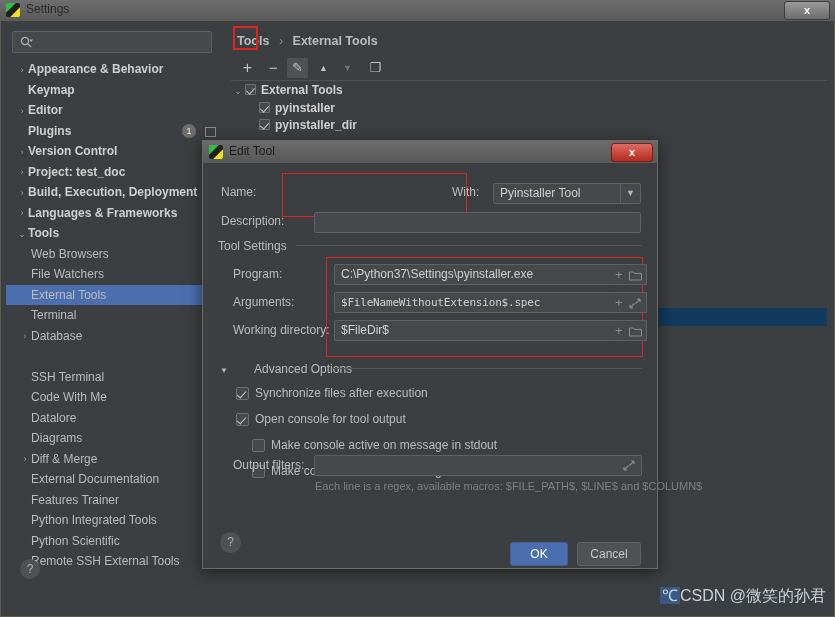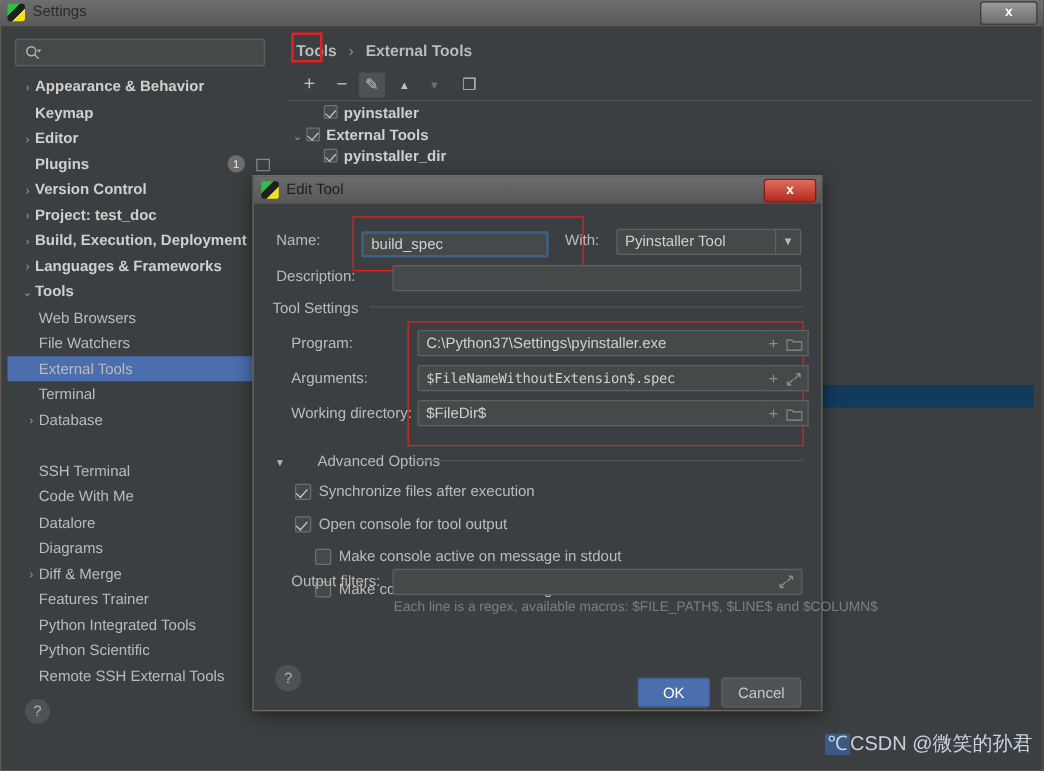--- a/index.html
+++ b/index.html
@@ -274,20 +274,21 @@
           <div class="tnode lvl1"><span class="arrow empty">›</span><span class="lbl">File Watchers</span><span class="mini-icon"></span></div>
           <div class="tnode lvl1 sel"><span class="arrow empty">›</span><span class="lbl">External Tools</span></div>
           <div class="tnode lvl1"><span class="arrow empty">›</span><span class="lbl">Terminal</span><span class="mini-icon"></span></div>
           <div class="tnode lvl1"><span class="arrow">›</span><span class="lbl">Database</span></div>
           <div class="tnode lvl1"><span class="arrow empty">›</span><span class="mini-icon"></span></div>
           <div class="tnode lvl1"><span class="arrow empty">›</span><span class="lbl">SSH Terminal</span><span class="mini-icon"></span></div>
           <div class="tnode lvl1"><span class="arrow empty">›</span><span class="lbl">Code With Me</span></div>
           <div class="tnode lvl1"><span class="arrow empty">›</span><span class="lbl">Datalore</span><span class="mini-icon"></span></div>
           <div class="tnode lvl1"><span class="arrow empty">›</span><span class="lbl">Diagrams</span></div>
           <div class="tnode lvl1"><span class="arrow">›</span><span class="lbl">Diff &amp; Merge</span></div>
+          <div class="tnode lvl1"><span class="arrow empty">›</span><span class="lbl">External Documentation</span></div>
           <div class="tnode lvl1"><span class="arrow empty">›</span><span class="lbl">Features Trainer</span></div>
           <div class="tnode lvl1"><span class="arrow empty">›</span><span class="lbl">Python Integrated Tools</span><span class="mini-icon"></span></div>
           <div class="tnode lvl1"><span class="arrow empty">›</span><span class="lbl">Python Scientific</span><span class="mini-icon filled"></span></div>
           <div class="tnode lvl1"><span class="arrow empty">›</span><span class="lbl">Remote SSH External Tools</span></div>
         </div>
       <div class="help-btn">?</div>
     </div>
 
     <div class="rpanel">
       <div class="breadcrumb">
@@ -300,40 +301,39 @@
         <div class="tb-btn" style="left:6px;font-size:16px;">+</div>
         <div class="tb-btn" style="left:32px;font-size:15px;">−</div>
         <div class="tb-btn active-bg" style="left:56px;font-size:13px;">✎</div>
         <div class="tb-btn" style="left:82px;font-size:9px;">▲</div>
         <div class="tb-btn dim" style="left:106px;font-size:9px;">▼</div>
         <div class="tb-btn" style="left:134px;font-size:13px;">❐</div>
       </div>
       <div class="redbox-plus"></div>
 
       <div class="tree2" id="tools-tree">
+          <div class="t2row"><span class="arrow">⌄</span><span class="cbx on"></span><span class="name">External Tools</span></div>
           <div class="t2row child"><span class="cbx on"></span><span class="name">pyinstaller</span></div>
-          <div class="t2row"><span class="arrow">⌄</span><span class="cbx on"></span><span class="name">External Tools</span></div>
           <div class="t2row child"><span class="cbx on"></span><span class="name">pyinstaller_dir</span></div>
         </div>
 
       <div class="blue-band"></div>
     </div>
 
     <div class="dlg">
       <div class="dlg-titlebar">
         <div class="dlg-title-icon"></div>
         <div class="dlg-title-text">Edit Tool</div>
         <div class="dlg-close">x</div>
       </div>
 
       <div class="dlg-body">
 
         <div class="lbl" style="left:17px;top:22px;">Name:</div>
         <div class="redbox" style="left:78px;top:10px;width:185px;height:44px;"></div>
-        <div class="fld focus" style="left:85px;top:22px;width:150px;">build_spec</div>
 
         <div class="lbl" style="left:248px;top:22px;">With:</div>
         <div class="combo" style="left:289px;top:20px;width:148px;">
           <span>Pyinstaller Tool</span>
           <span class="caret">▼</span>
         </div>
 
         <div class="lbl" style="left:17px;top:51px;">Description:</div>
         <div class="fld" style="left:110px;top:49px;width:327px;"></div>
 

